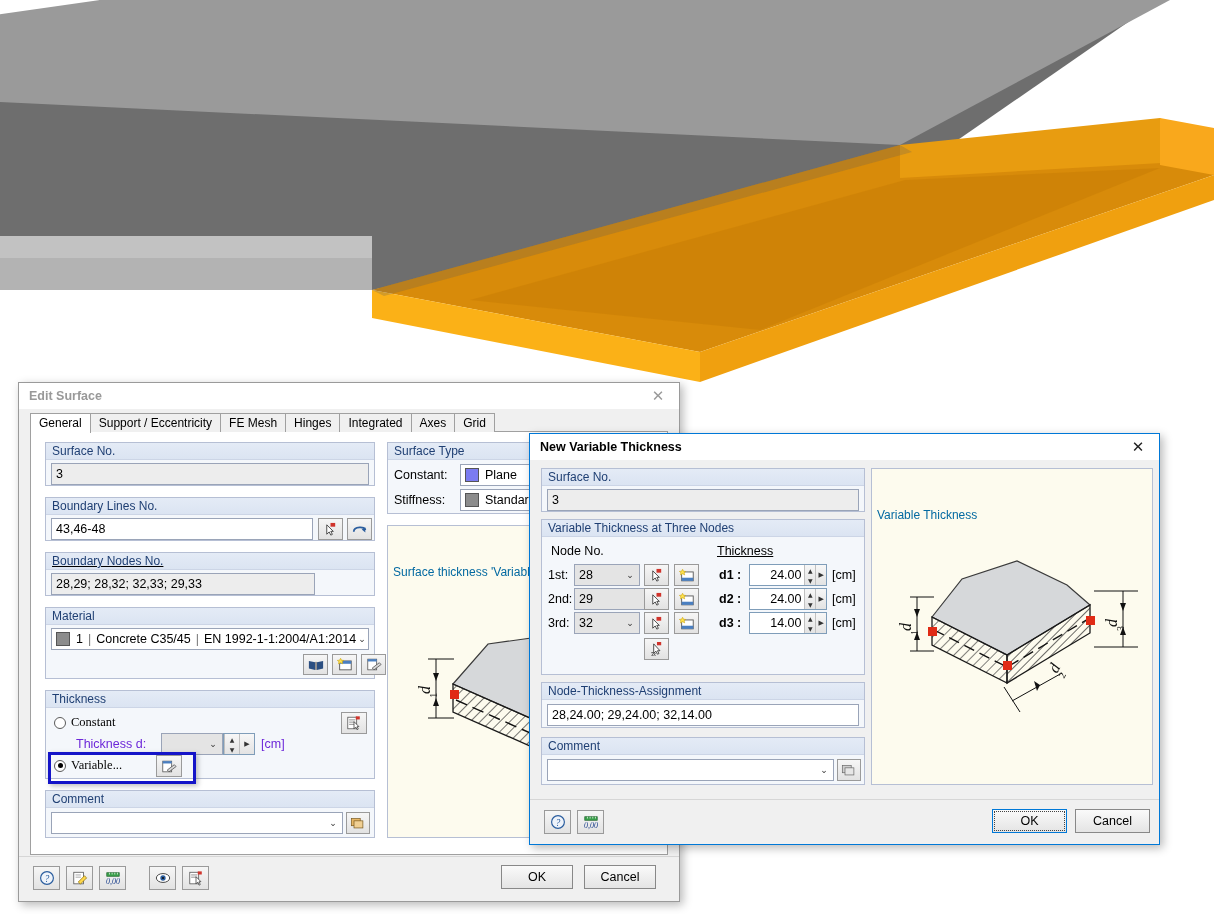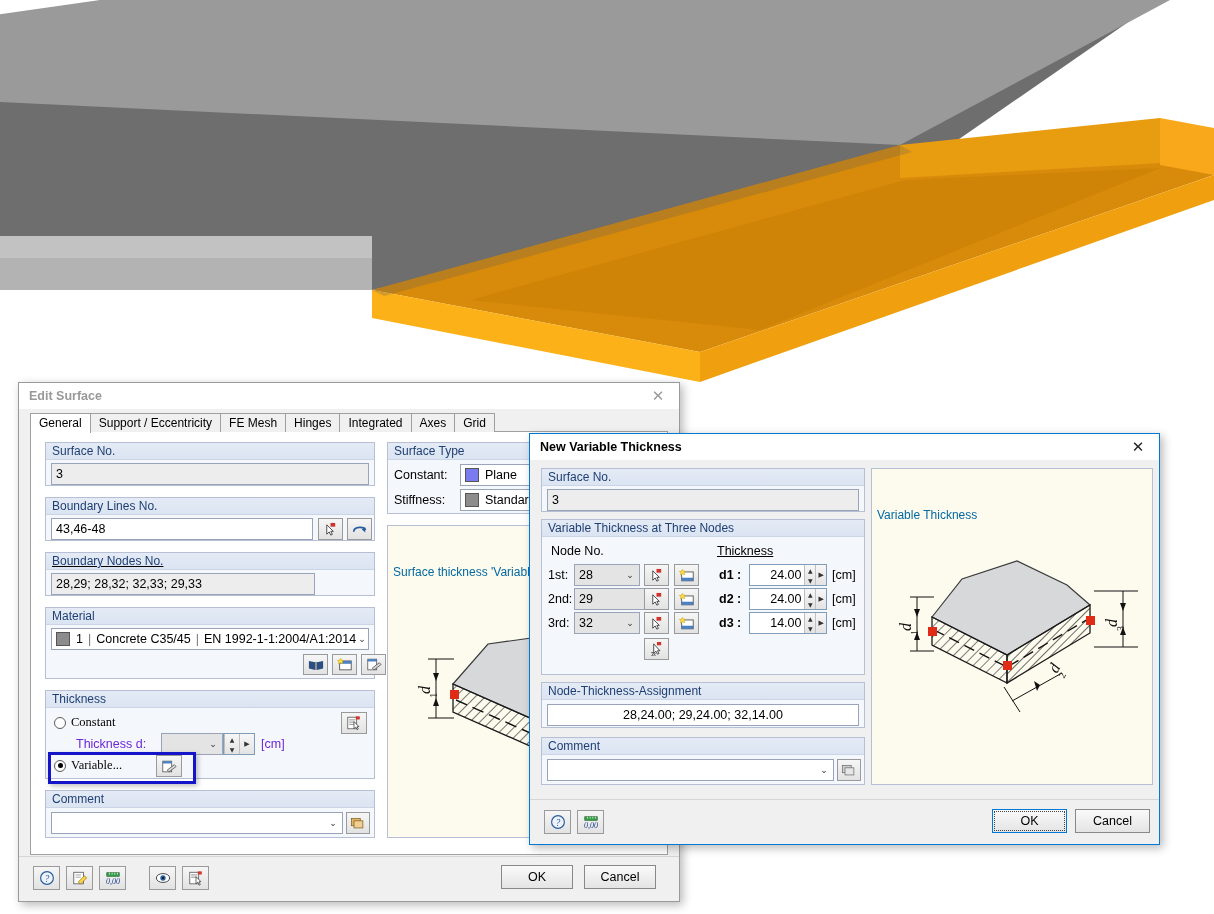--- a/index.html
+++ b/index.html
@@ -618,21 +618,21 @@
         <svg width="15" height="15" viewBox="0 0 16 16">
           <path d="M5 2 L5 12 L7.4 9.8 L9 13 L10.6 12.3 L9 9.3 L11.7 9.3 Z" fill="#fff" stroke="#333" stroke-width="0.9"></path>
           <rect x="8.5" y="0" width="4.5" height="3.5" fill="#d0342c"></rect>
           <text x="2" y="15" font-family="Liberation Sans, sans-serif" font-size="5" fill="#111">3x</text>
         </svg>
       </div>
     </div>
 
     <div class="grp" style="left:3px; top:218px; width:324px; height:46px;">
       <span class="cap"><span>Node-Thickness-Assignment</span></span>
-      <div class="tbox" style="left:5px; top:21px; width:312px;text-align:center;">28,24.00; 29,24.00; 32,14.00</div>
+      <div class="tbox" style="left:5px; top:21px; width:312px;">28,24.00; 29,24.00; 32,14.00</div>
     </div>
 
     <div class="grp" style="left:3px; top:273px; width:324px; height:48px;">
       <span class="cap"><span>Comment</span></span>
       <div class="combo" style="left:5px; top:21px; width:287px;">
         <span></span>
         <span class="arrow">⌄</span>
       </div>
       <div class="btn" style="left:295px; top:21px; width:24px; height:22px;">
         <svg width="16" height="13" viewBox="0 0 18 14">

